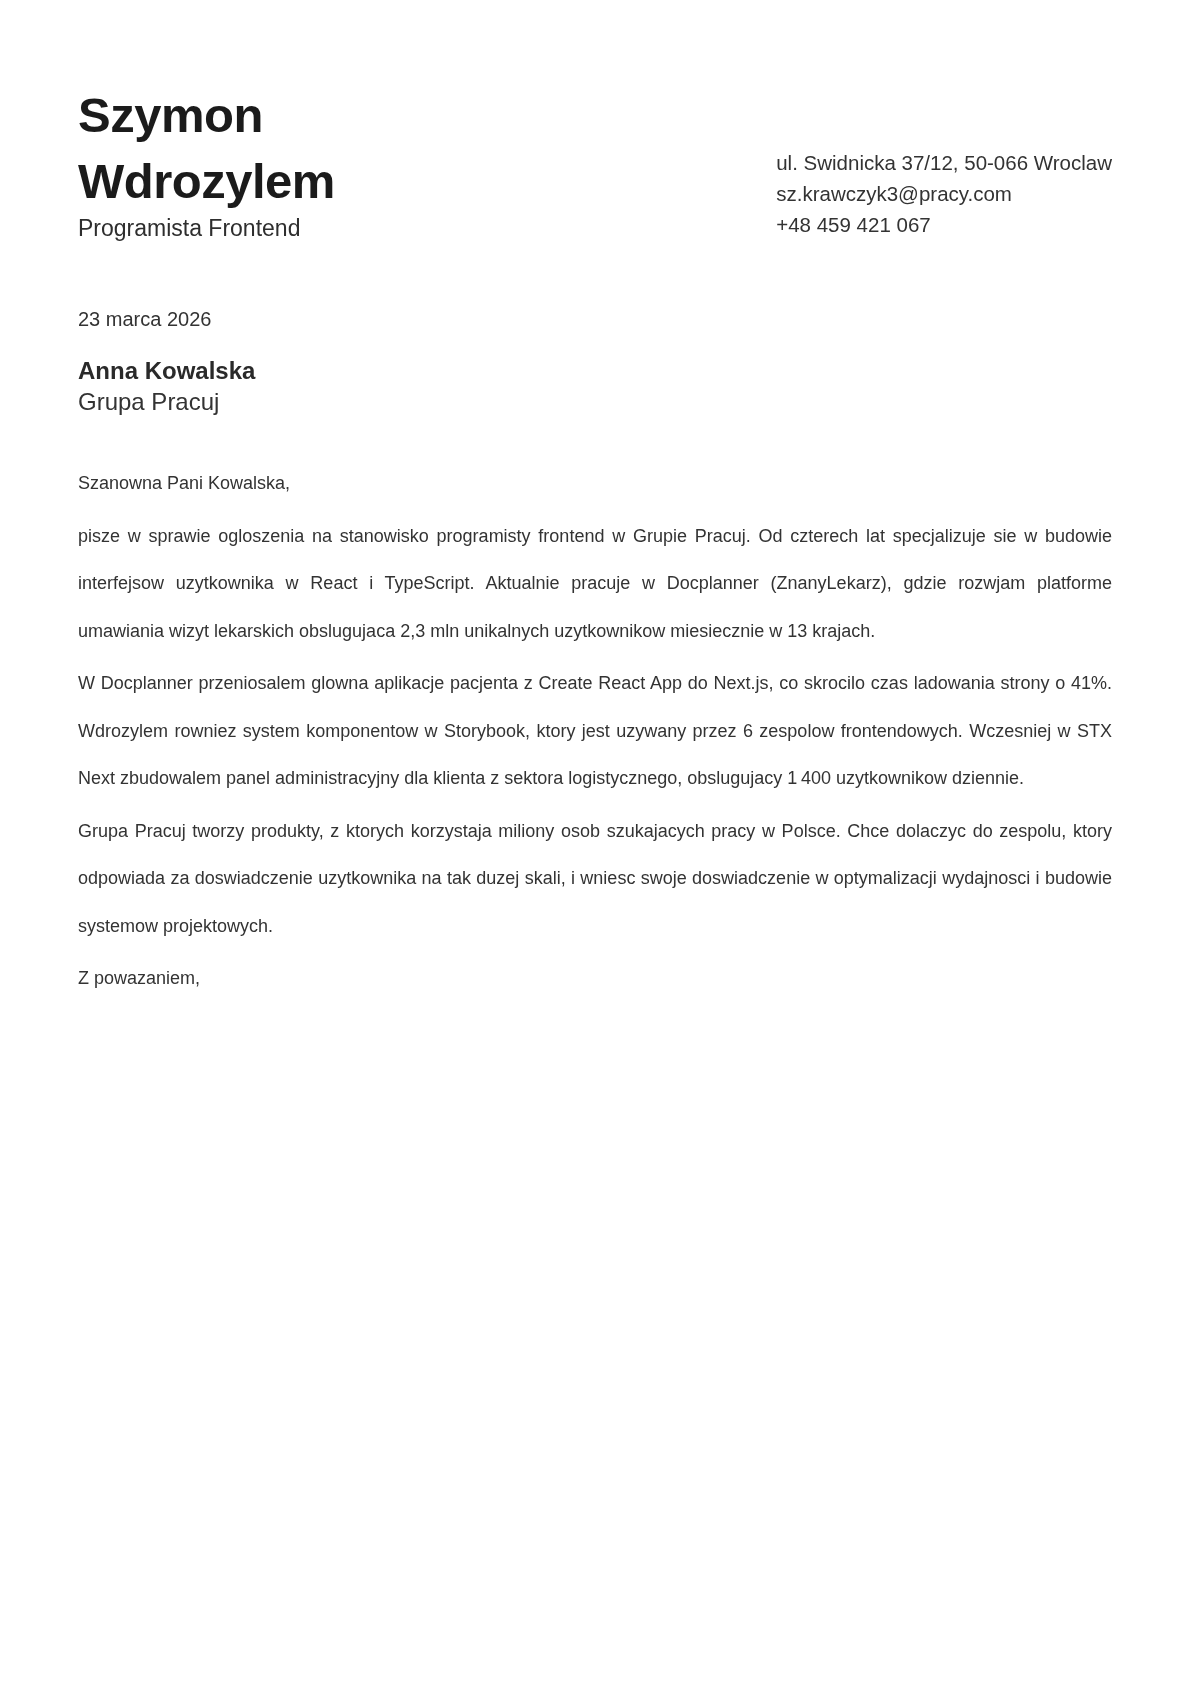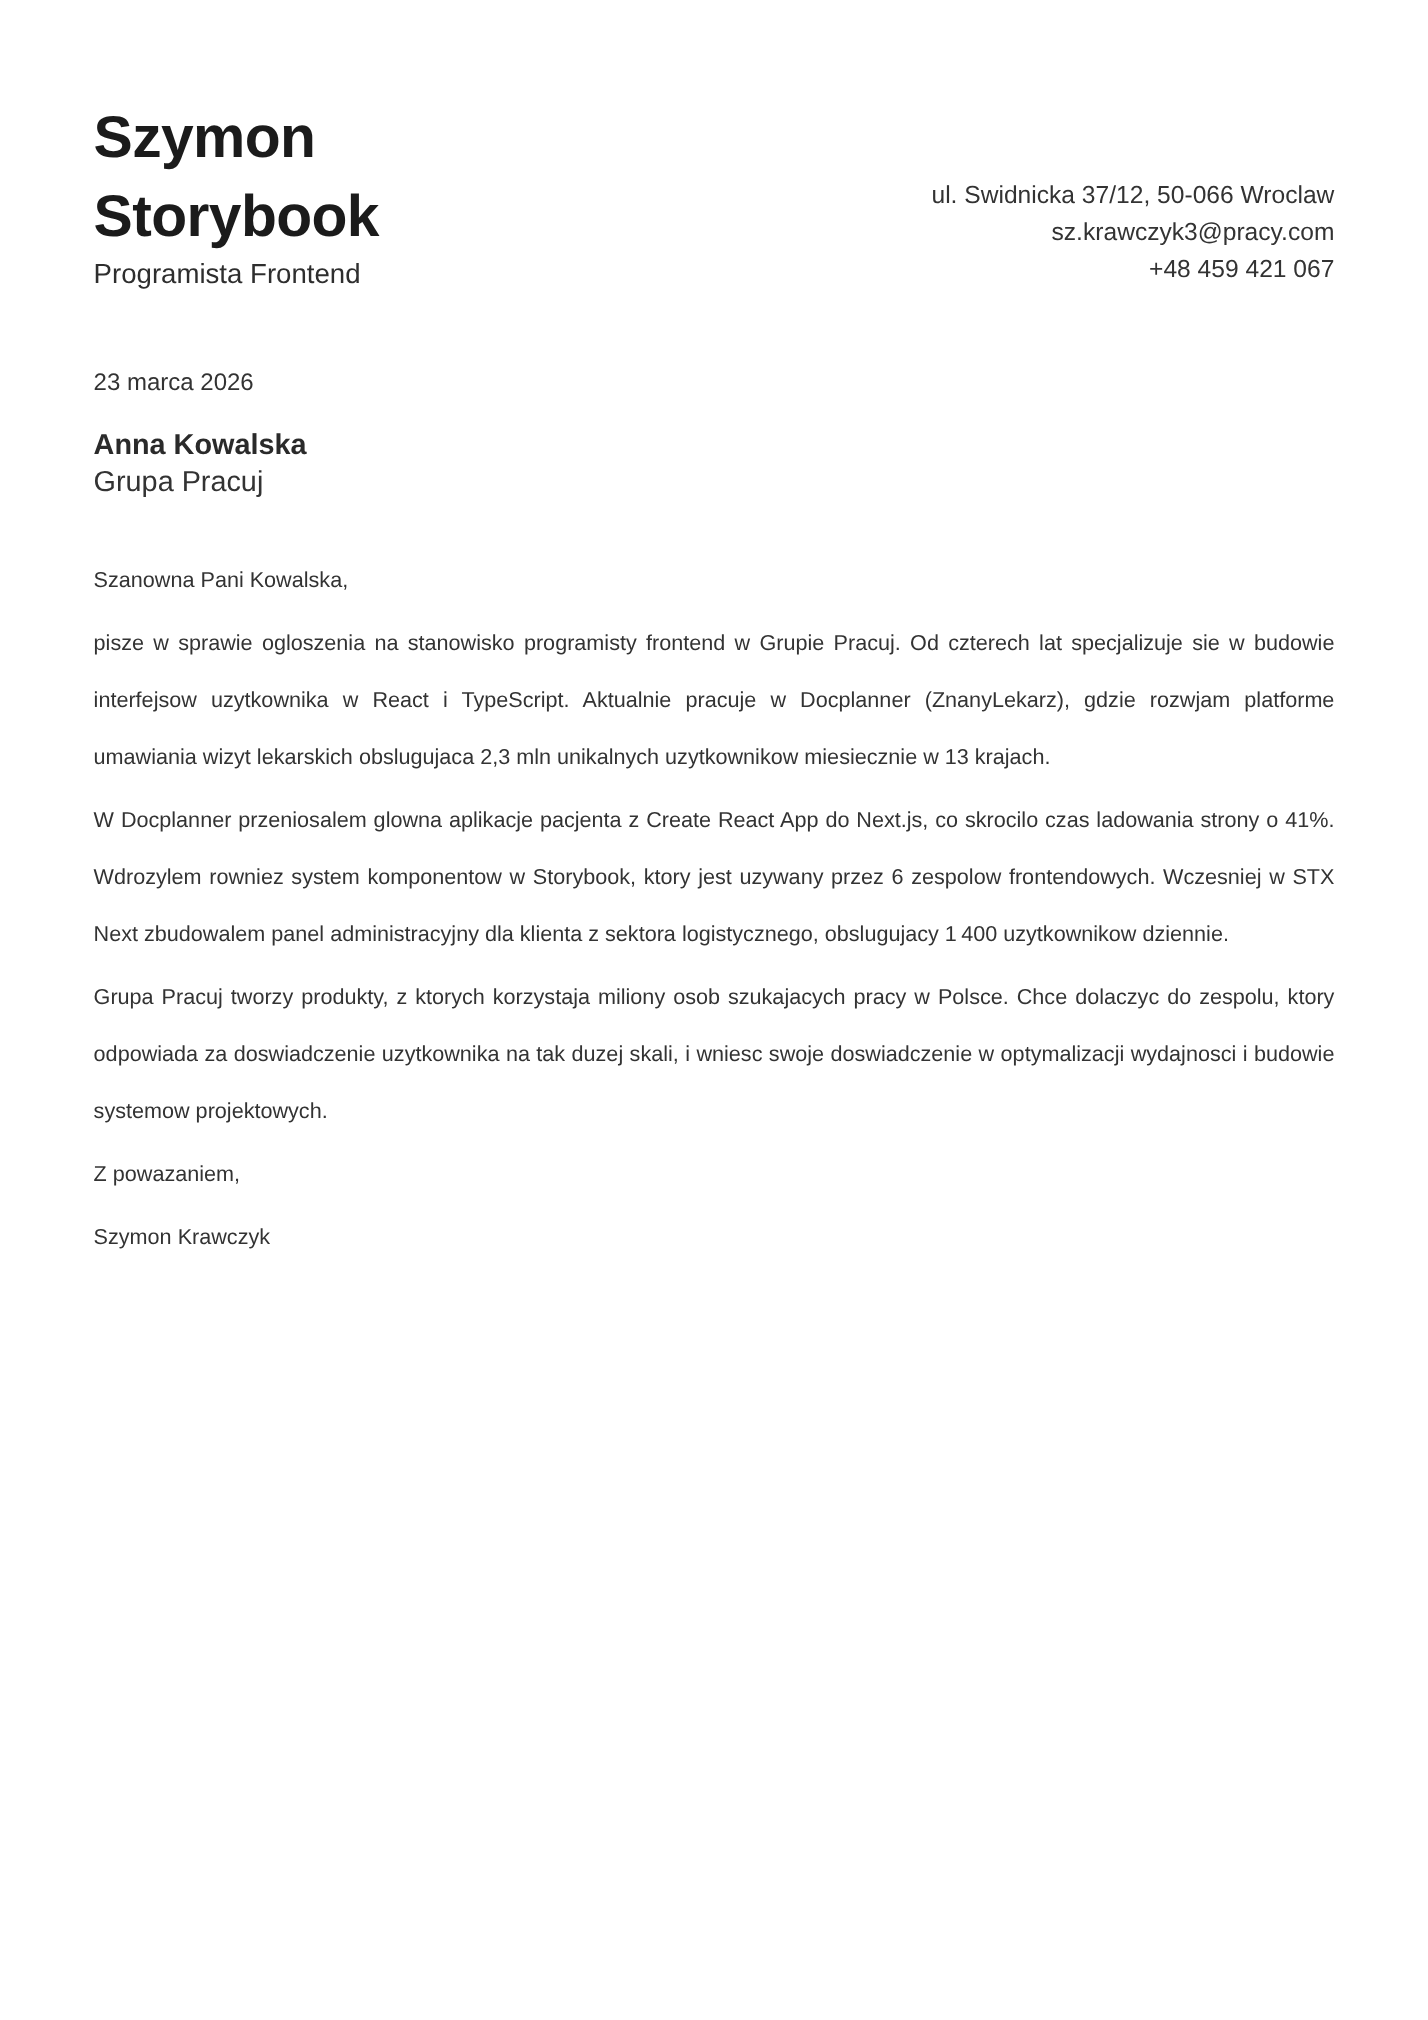--- a/index.html
+++ b/index.html
@@ -27,21 +27,20 @@
     line-height: 66px;
     letter-spacing: -0.5px;
     color: #1b1b1b;
   }
   .candidate-title {
     font-size: 23px;
     line-height: 28px;
     color: #2e2e2e;
   }
   .contact-info {
-    text-align: right;
     font-size: 20.5px;
     line-height: 31px;
     color: #333333;
     padding-bottom: 2px;
   }
   
   .letter-date {
     margin-top: 62px;
     font-size: 20px;
     line-height: 30px;
@@ -66,21 +65,21 @@
 </style>
 </head>
 <body>
 
 <div class="page">
 
   <div class="letter-header">
     <div class="identity">
       <div class="candidate-name">
         <div>Szymon</div>
-        <div>Storybook</div>
+        <div>Wdrozylem</div>
       </div>
       <div class="candidate-title">Programista Frontend</div>
     </div>
     <div class="contact-info">
       <div>ul. Swidnicka 37/12, 50-066 Wroclaw</div>
       <div>sz.krawczyk3@pracy.com</div>
       <div>+48 459 421 067</div>
     </div>
   </div>
 
@@ -90,16 +89,15 @@
     <div class="recipient-name">Anna Kowalska</div>
     <div class="recipient-company">Grupa Pracuj</div>
   </div>
 
   <div class="letter-body">
     <p class="salutation">Szanowna Pani Kowalska,</p>
     <p class="justified">pisze w sprawie ogloszenia na stanowisko programisty frontend w Grupie Pracuj. Od czterech lat specjalizuje sie w budowie interfejsow uzytkownika w React i TypeScript. Aktualnie pracuje w Docplanner (ZnanyLekarz), gdzie rozwjam platforme umawiania wizyt lekarskich obslugujaca 2,3 mln unikalnych uzytkownikow miesiecznie w 13 krajach.</p>
     <p class="justified">W Docplanner przeniosalem glowna aplikacje pacjenta z Create React App do Next.js, co skrocilo czas ladowania strony o 41%. Wdrozylem rowniez system komponentow w Storybook, ktory jest uzywany przez 6 zespolow frontendowych. Wczesniej w STX Next zbudowalem panel administracyjny dla klienta z sektora logistycznego, obslugujacy 1 400 uzytkownikow dziennie.</p>
     <p class="justified">Grupa Pracuj tworzy produkty, z ktorych korzystaja miliony osob szukajacych pracy w Polsce. Chce dolaczyc do zespolu, ktory odpowiada za doswiadczenie uzytkownika na tak duzej skali, i wniesc swoje doswiadczenie w optymalizacji wydajnosci i budowie systemow projektowych.</p>
     <p class="closing">Z powazaniem,</p>
-    <p class="signature">Szymon Krawczyk</p>
   </div>
 
 </div>
 
 </body></html>

